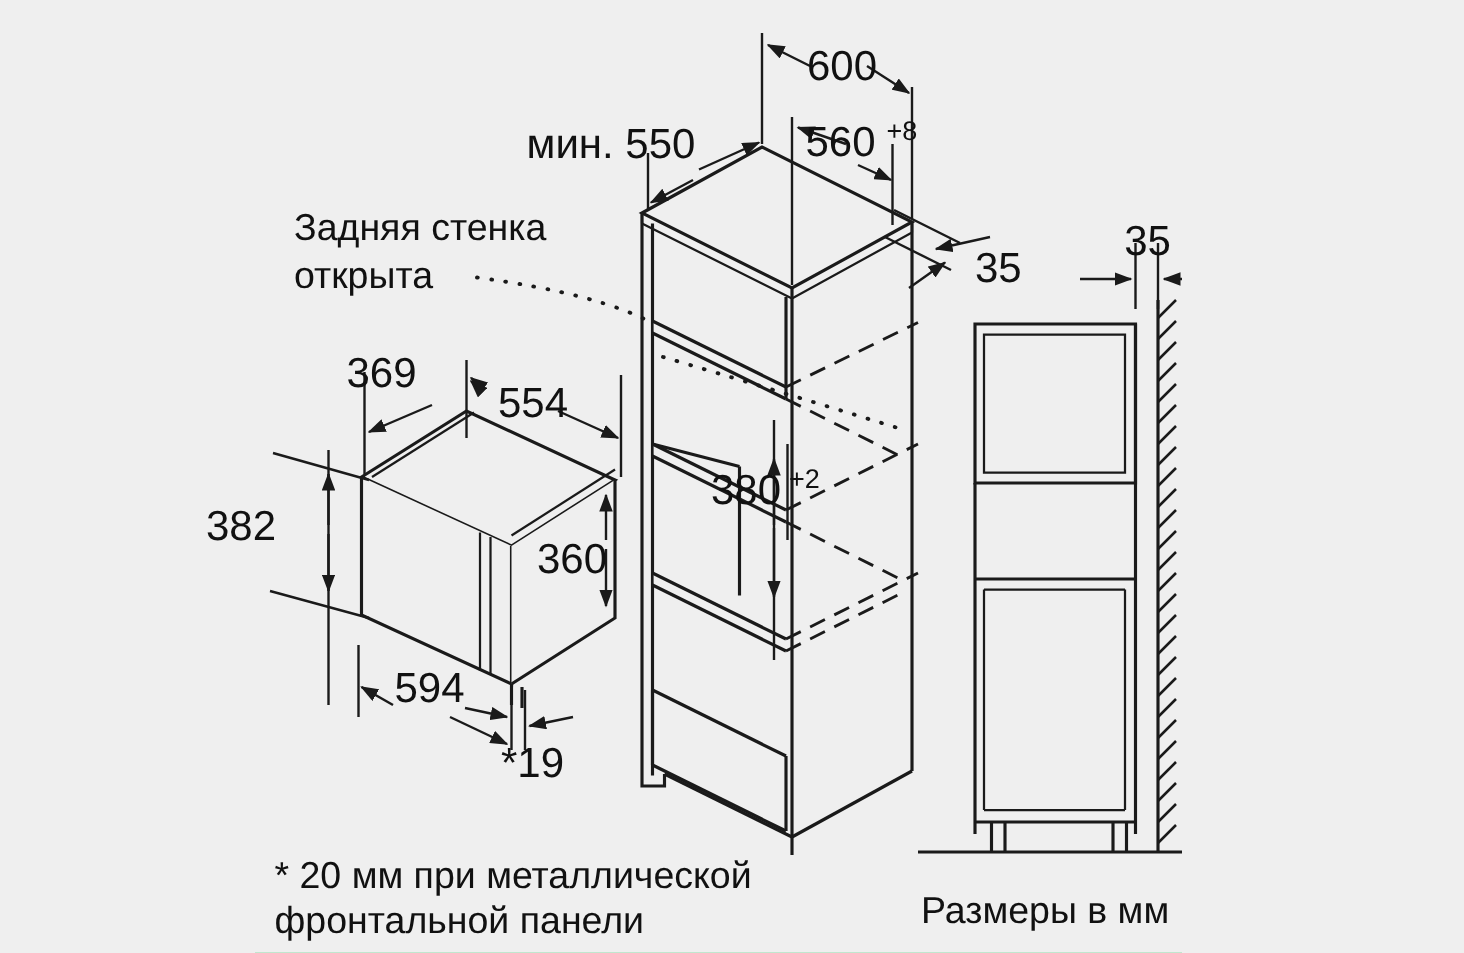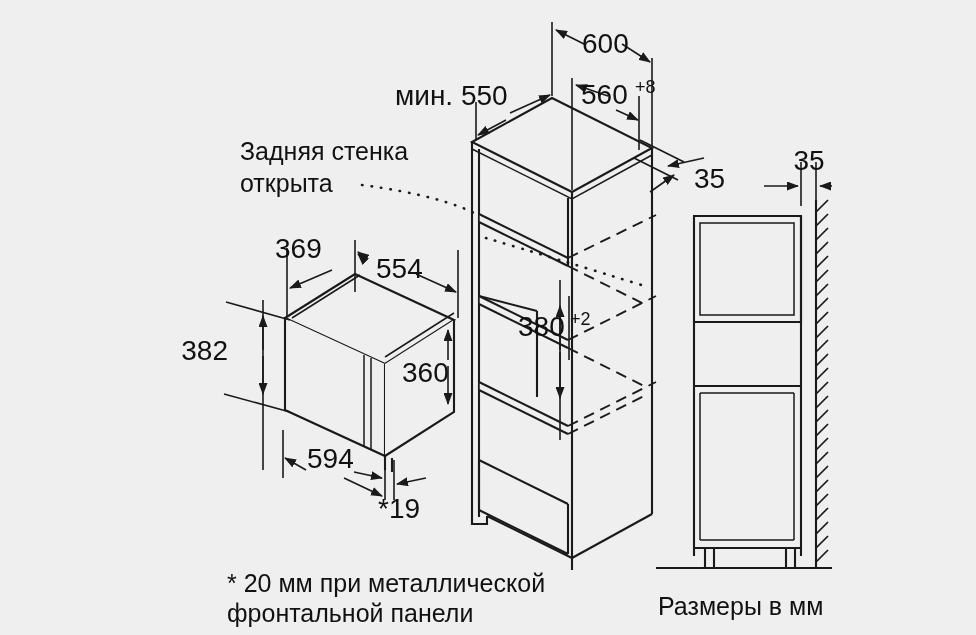--- a/index.html
+++ b/index.html
@@ -10,21 +10,20 @@
   }
   body {
     font-family: "Liberation Sans", sans-serif;
   }
   #diagram-root {
     position: relative;
     width: 788px;
     height: 635px;
     background: #22c55e;
     overflow: hidden;
-    margin-left: 44px;
   }
   svg#tech-drawing {
     display: block;
     width: 976px;
     height: 635px;
   }
   .ln   { stroke: #1a1a1a; stroke-width: 2.1; fill: none; stroke-linecap: butt; }
   .ln-thin { stroke: #1a1a1a; stroke-width: 1.5; fill: none; }
   .ln-ext  { stroke: #1a1a1a; stroke-width: 1.6; fill: none; }
   .ln-dim  { stroke: #1a1a1a; stroke-width: 1.6; fill: none; }

